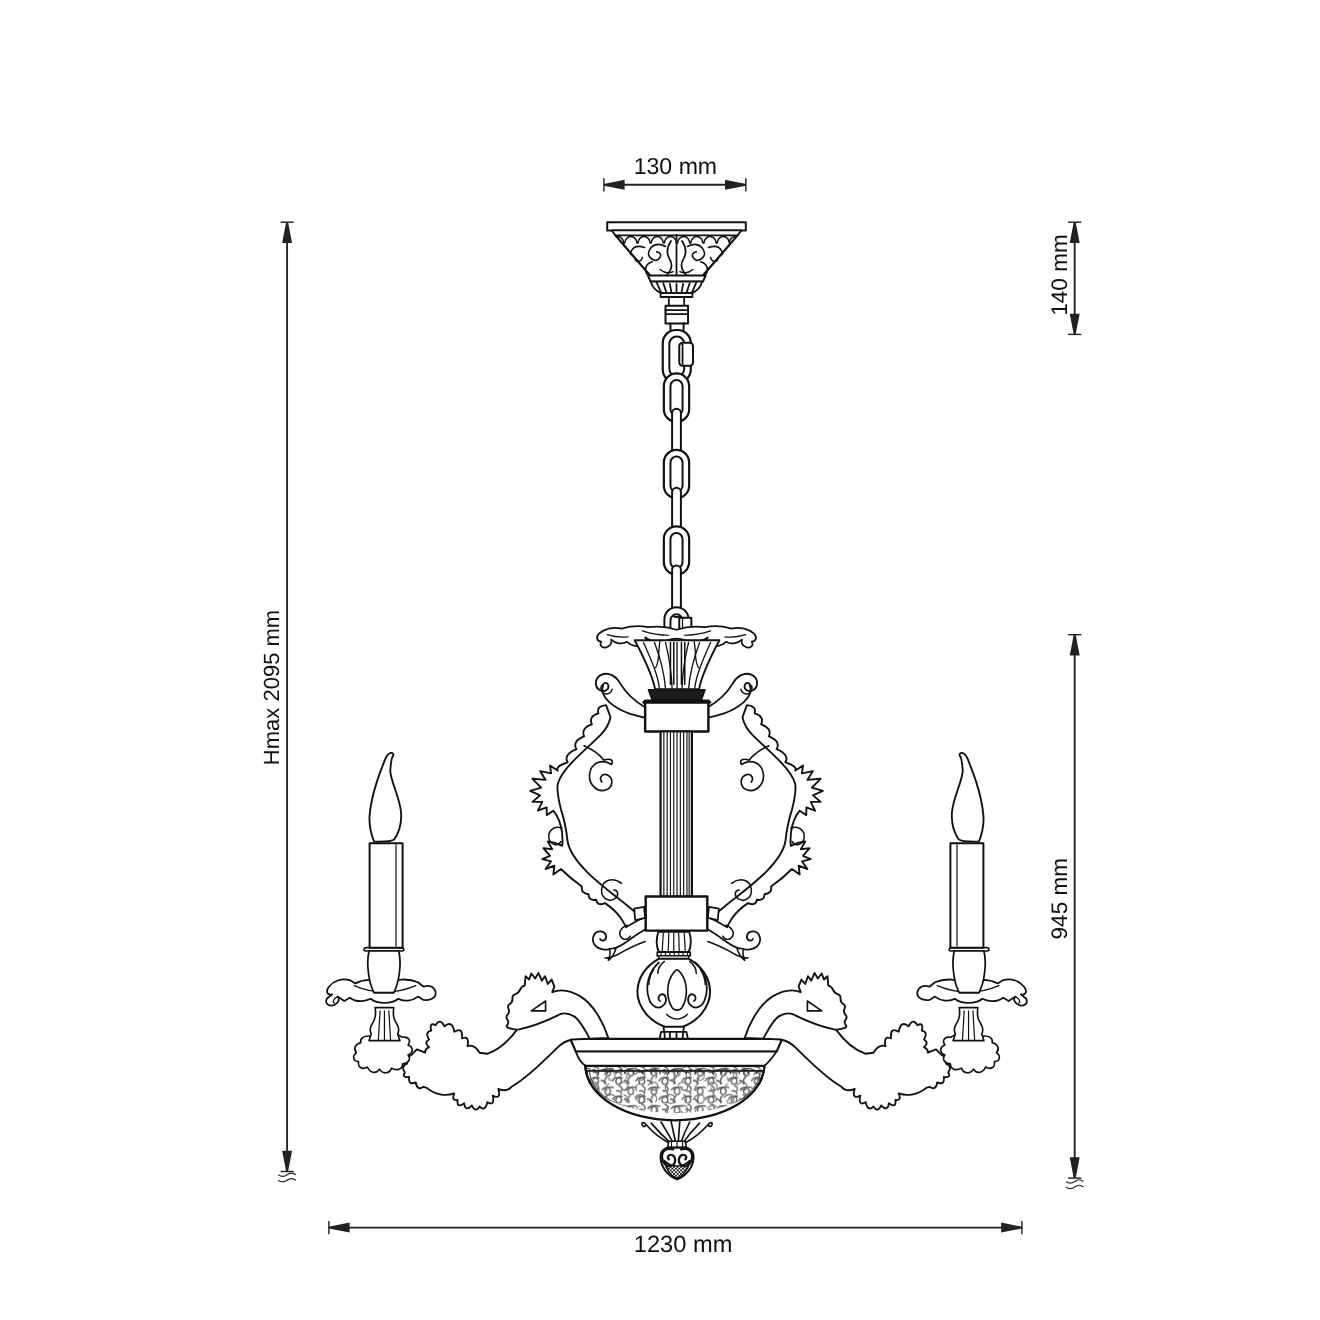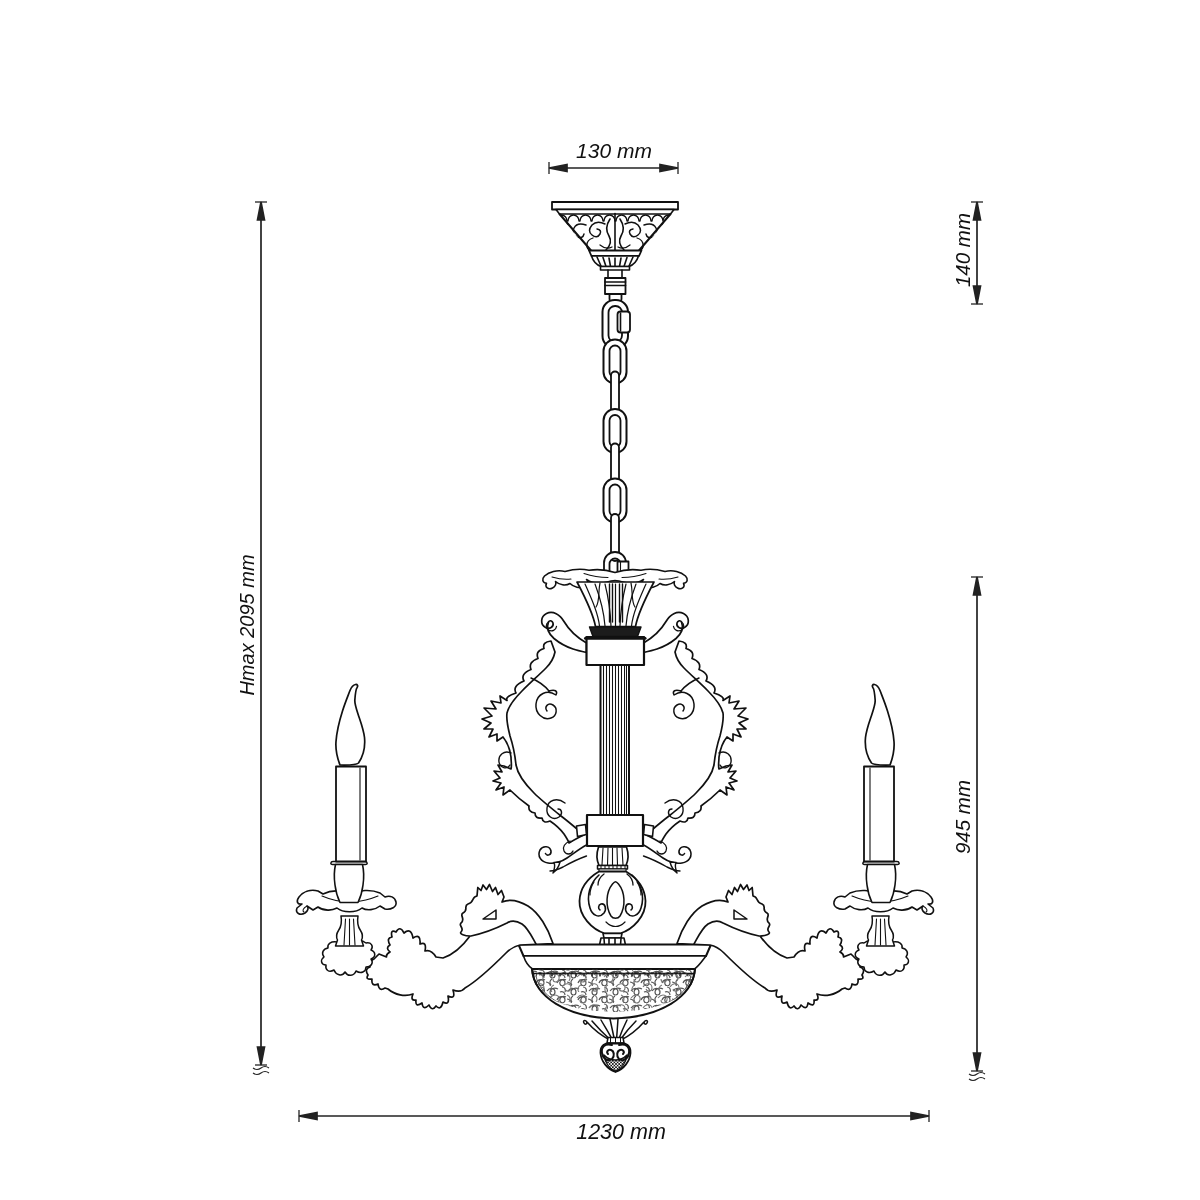--- a/index.html
+++ b/index.html
@@ -1,16 +1,16 @@
 <!DOCTYPE html>
 <html><head>
 <meta charset="utf-8">
 <style>
   html,body{margin:0;padding:0;background:#fff;}
-  .stage{width:968px;height:1200px;position:relative;font-family:"Liberation Sans",sans-serif;font-style:italic;}
+  .stage{width:968px;height:1200px;position:relative;font-family:"Liberation Sans",sans-serif;}
   svg{position:absolute;top:0;left:0;}
   text{font-family:"Liberation Sans",sans-serif;fill:#111;}
 </style>
 </head>
 <body>
 <div class="stage">
 <svg width="1200" height="1200" viewBox="0 0 1200 1200">
 <defs>
 
   <pattern id="lace" width="21" height="17" patternUnits="userSpaceOnUse">

